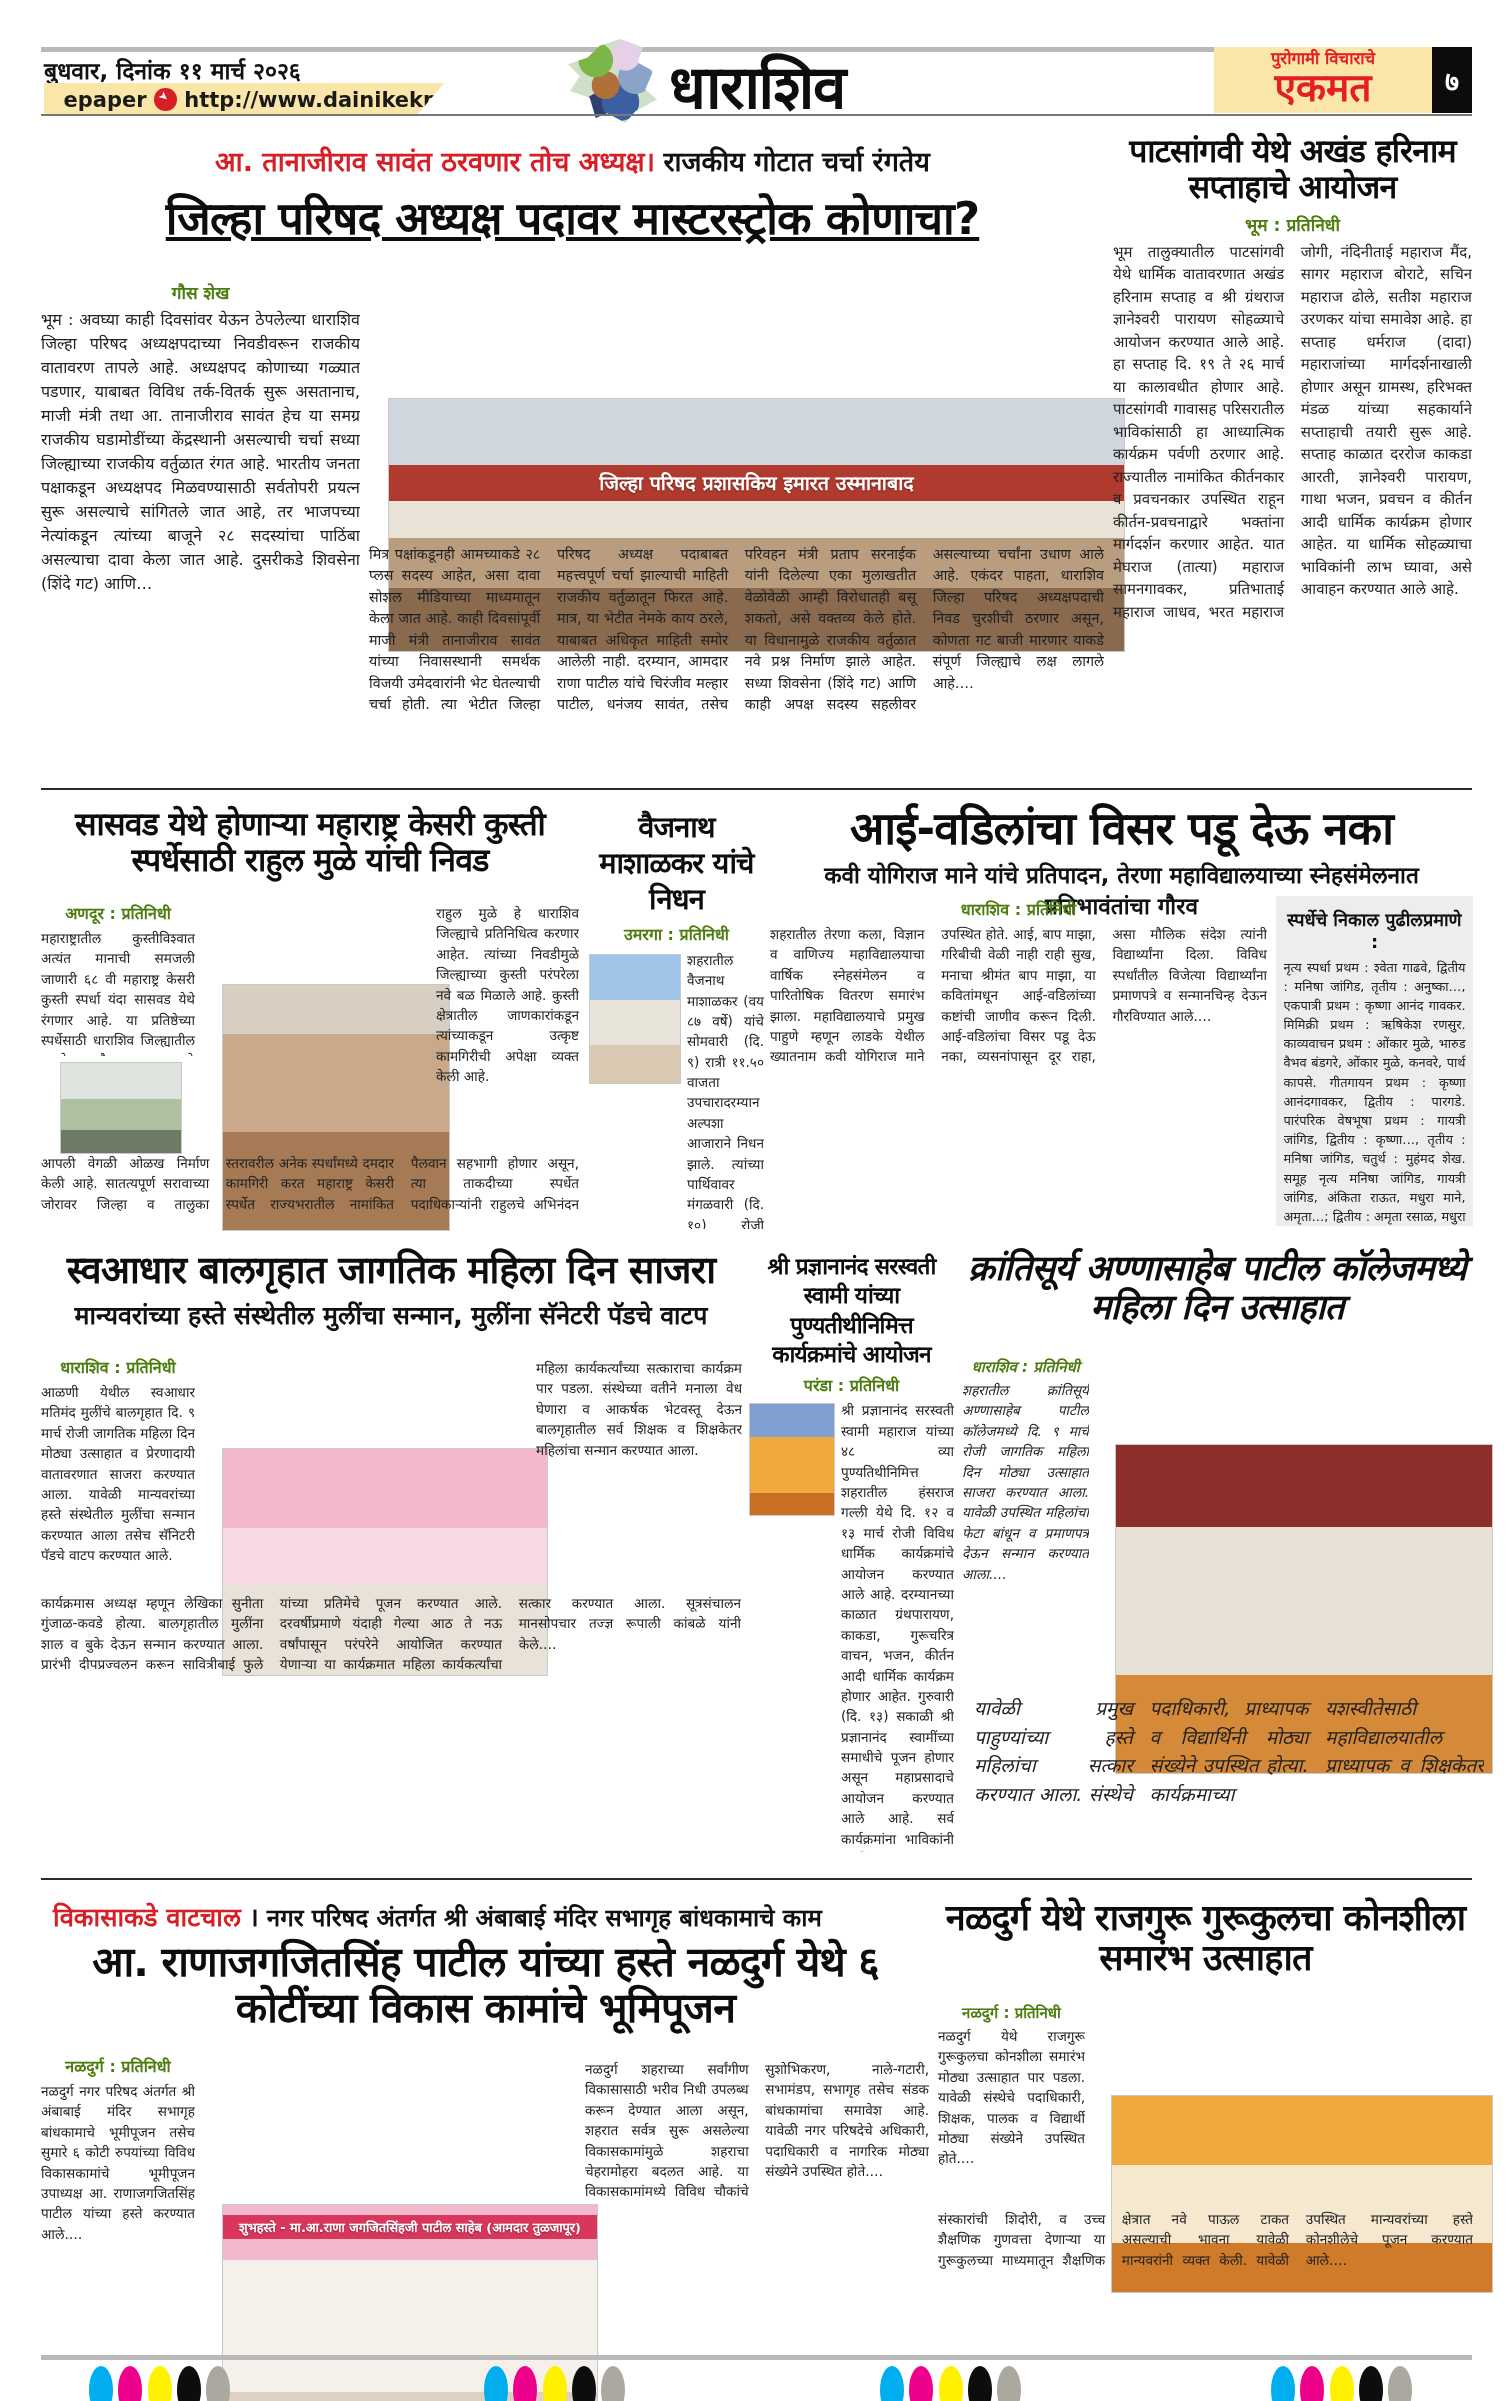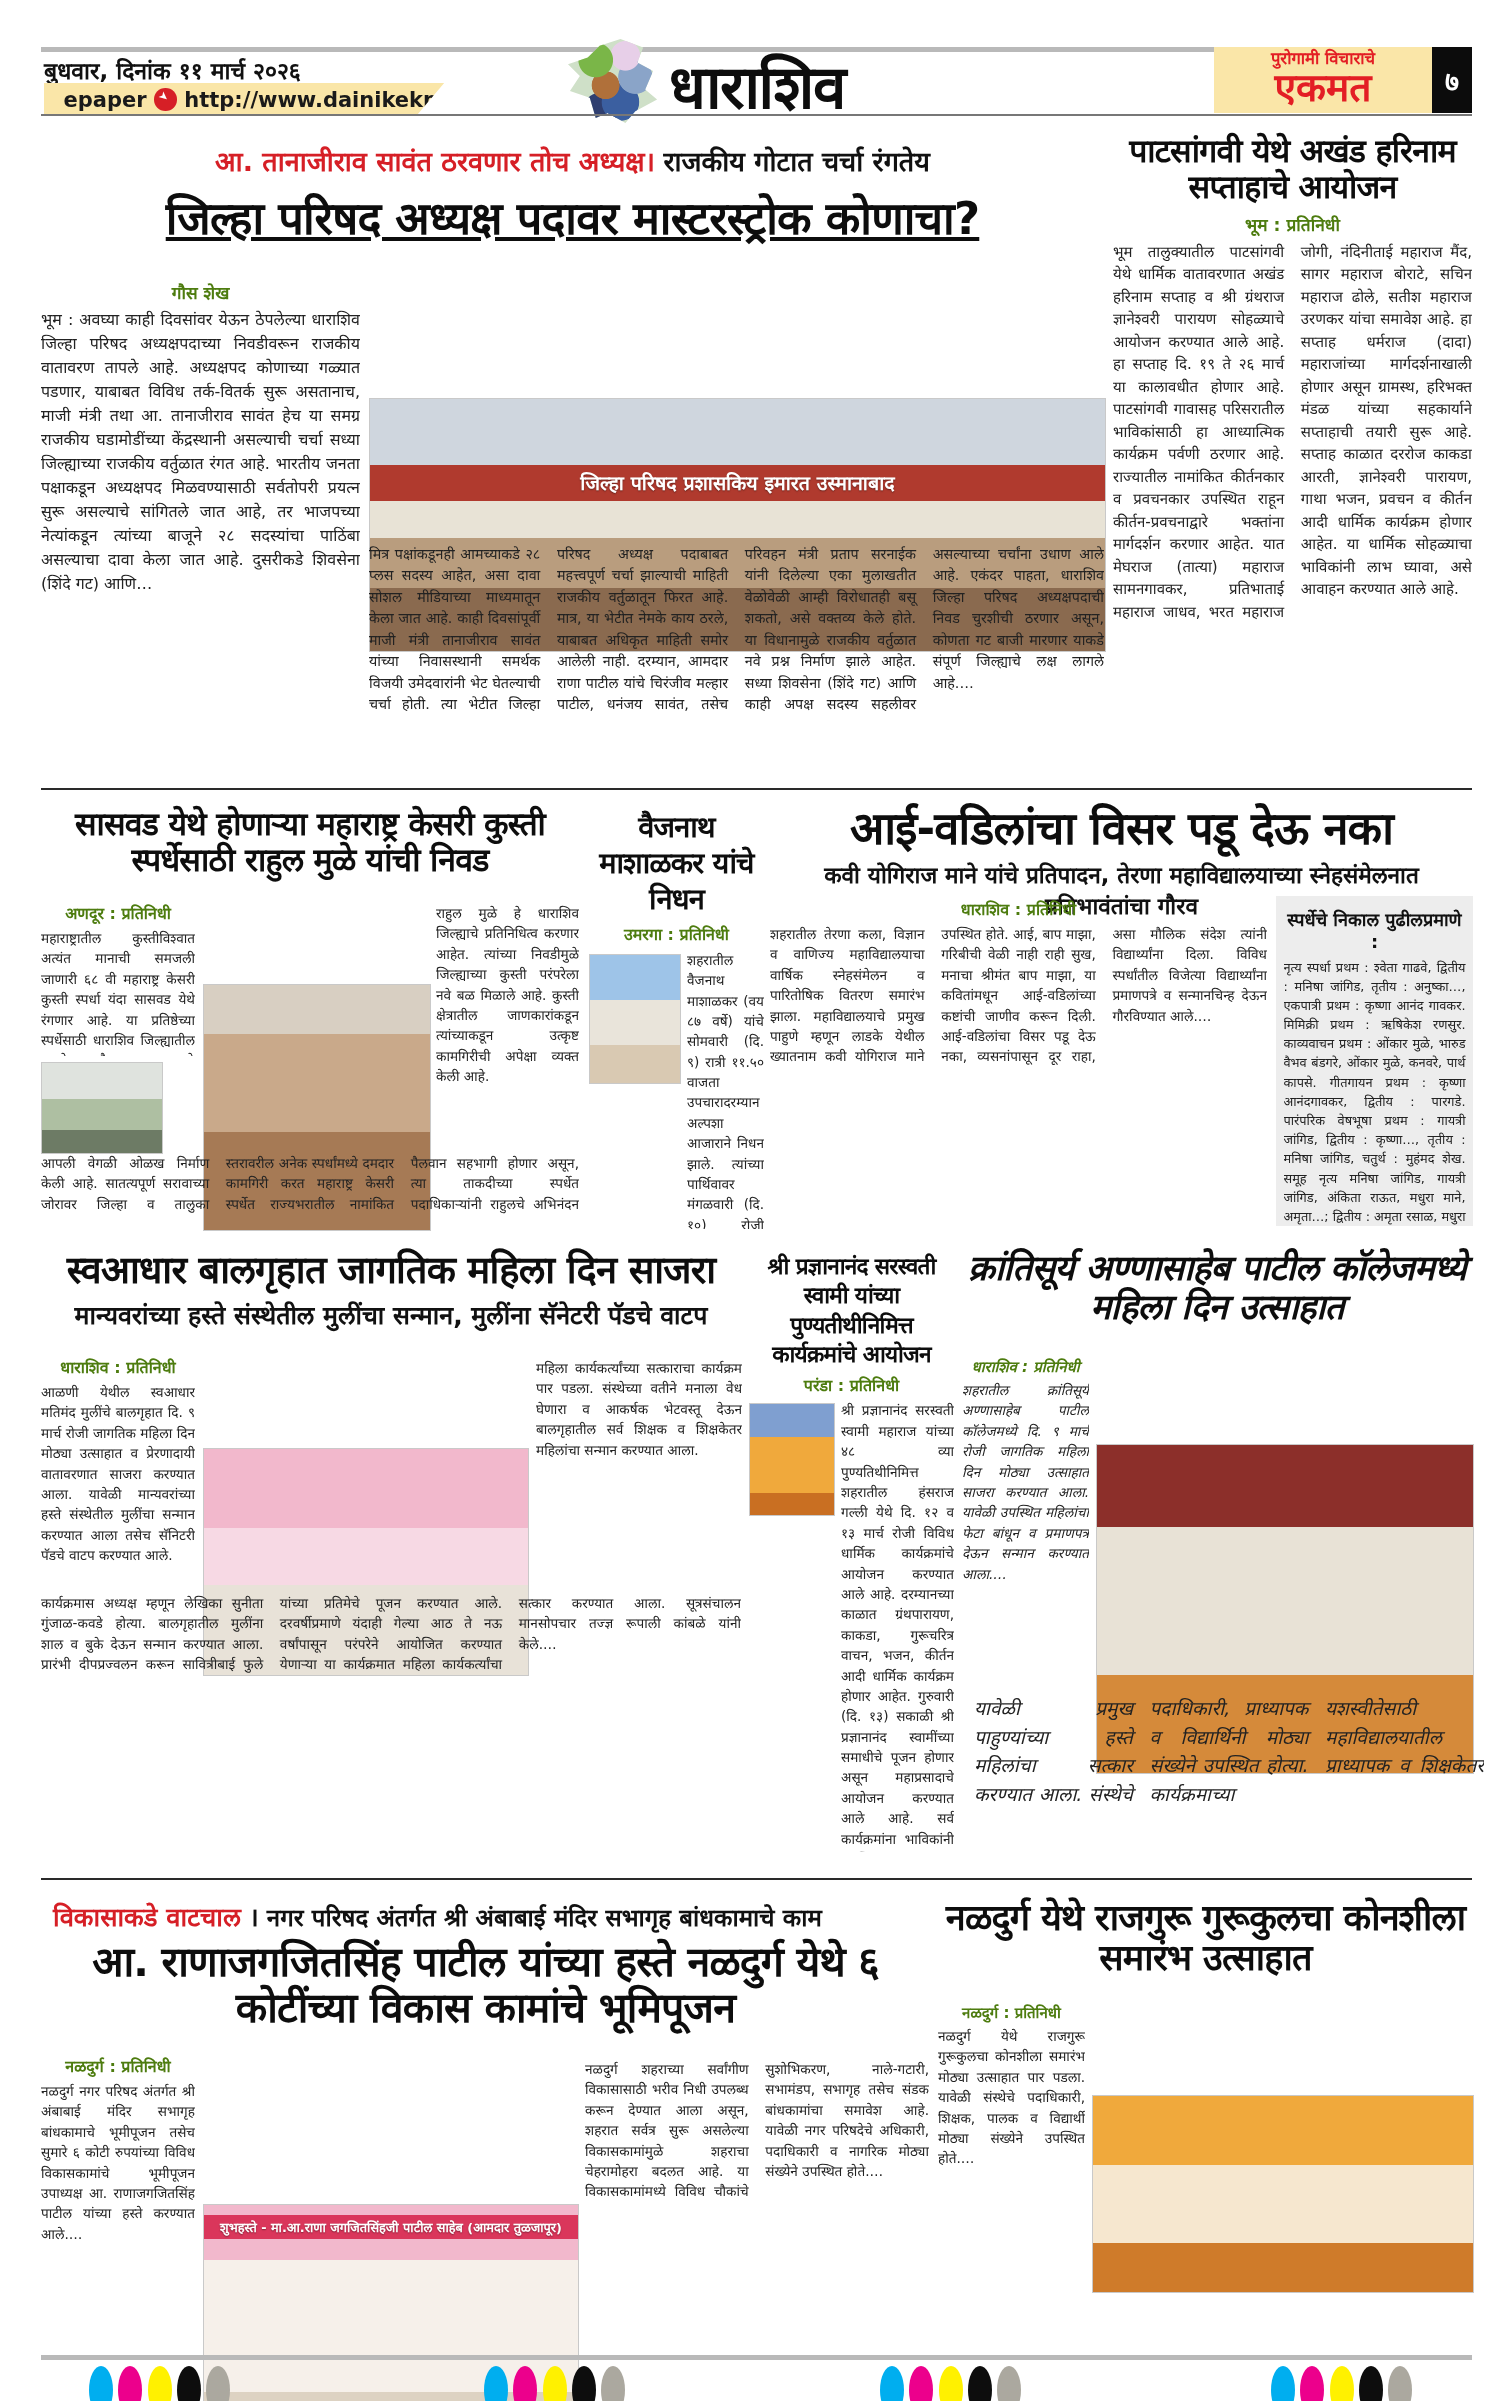--- a/index.html
+++ b/index.html
@@ -10,21 +10,21 @@
   .grayrule{background:#b9b9b9;}
   .center{text-align:center;}
   .headline{font-weight:800;color:#0d0d0d;line-height:1.12;letter-spacing:-0.8px;}
   .kicker-red{color:#d61f26;font-weight:800;}
   .kicker-black{color:#111;font-weight:800;}
   .byline{font-weight:bold;text-align:center;font-size:17.3px;margin:1.5px 0 4.5px 0;color:#4d7c0f;}
   .body{font-size:14.3px;line-height:1.5;text-align:justify;color:#222;overflow:hidden;}
   .cols2{column-count:2;column-gap:16.6px;}
   .cols3{column-count:3;column-gap:16.6px;}
   .cols4{column-count:4;column-gap:16.6px;}
-  .ph{position:relative;overflow:hidden;border:0.8px solid #c9c9c9;}
+  .ph{position:relative;overflow:hidden;border:0.8px solid #c9c9c9;margin-left:19px;}
   .ph .banner{position:absolute;left:0;right:0;color:#fff;font-weight:bold;text-align:center;
               text-shadow:0 0.8px 1.5px rgba(0,0,0,.4);}
   .blackbox{background:#0c0c0c;color:#fff;font-weight:800;text-align:center;line-height:1.3;}
   .graybox{background:#ededed;}
   .dot{width:24px;height:48px;border-radius:50%;display:inline-block;margin-right:5.3px;}
   .dot.c{background:#00aeef}.dot.m{background:#ec008c}.dot.y{background:#fff100}
   .dot.k{background:#0d0d0d}.dot.g{background:#aba89f}
   .ep-pill{background:#fae6a8;clip-path:polygon(0 0,100% 0,93% 100%,0 100%);
            display:flex;align-items:center;gap:7.5px;padding:0 19.6px;font-weight:bold;font-size:21px;}
   .cursor-ic{width:22.6px;height:22.6px;border-radius:50%;background:#d61f26;position:relative;flex:0 0 auto;}
@@ -192,20 +192,21 @@
     <div class="abs body cols2" style="left:544px;top:172px;width:344px;height:271px;font-size:13.6px;">नळदुर्ग शहराच्या सर्वांगीण विकासासाठी भरीव निधी उपलब्ध करून देण्यात आला असून, शहरात सर्वत्र सुरू असलेल्या विकासकामांमुळे शहराचा चेहरामोहरा बदलत आहे. या विकासकामांमध्ये विविध चौकांचे सुशोभिकरण, नाले-गटारी, सभामंडप, सभागृह तसेच संडक बांधकामांचा समावेश आहे. यावेळी नगर परिषदेचे अधिकारी, पदाधिकारी व नागरिक मोठ्या संख्येने उपस्थित होते.…</div>
   </div>
 
   <div class="abs" style="left:938px;top:1887px;width:535px;height:453px;">
     <div class="center headline" style="font-size:36px;margin-top:10.5px;">नळदुर्ग येथे राजगुरू गुरूकुलचा कोनशीला समारंभ उत्साहात</div>
     <div class="abs" style="left:0;top:113px;width:147px;height:203px;">
       <div class="byline" style="font-size:15px;">नळदुर्ग : प्रतिनिधी</div>
       <div class="body" style="height:173px;font-size:13.6px;">नळदुर्ग येथे राजगुरू गुरूकुलचा कोनशीला समारंभ मोठ्या उत्साहात पार पडला. यावेळी संस्थेचे पदाधिकारी, शिक्षक, पालक व विद्यार्थी मोठ्या संख्येने उपस्थित होते.…</div>
     </div>
     <div class="abs ph p-raj" style="left:154px;top:117px;width:380px;height:196px;"></div>
+    <div class="abs body cols3" style="left:0;top:322px;width:535px;height:124px;font-size:13.6px;">संस्कारांची शिदोरी, व उच्च शैक्षणिक गुणवत्ता देणाऱ्या या गुरूकुलच्या माध्यमातून शैक्षणिक क्षेत्रात नवे पाऊल टाकत असल्याची भावना यावेळी मान्यवरांनी व्यक्त केली. यावेळी उपस्थित मान्यवरांच्या हस्ते कोनशीलेचे पूजन करण्यात आले.…</div>
   </div>
 
   <div class="abs grayrule" style="left:41px;top:2355px;width:1431px;height:4.5px;"></div>
   <div class="abs" style="left:0;top:2366px;width:1512px;height:53px;">
     <div class="abs" style="left:89px;">
       <span class="dot c"></span><span class="dot m"></span><span class="dot y"></span><span class="dot k"></span><span class="dot g"></span>
     </div>
     <div class="abs" style="left:484px;">
       <span class="dot c"></span><span class="dot m"></span><span class="dot y"></span><span class="dot k"></span><span class="dot g"></span>
     </div>

